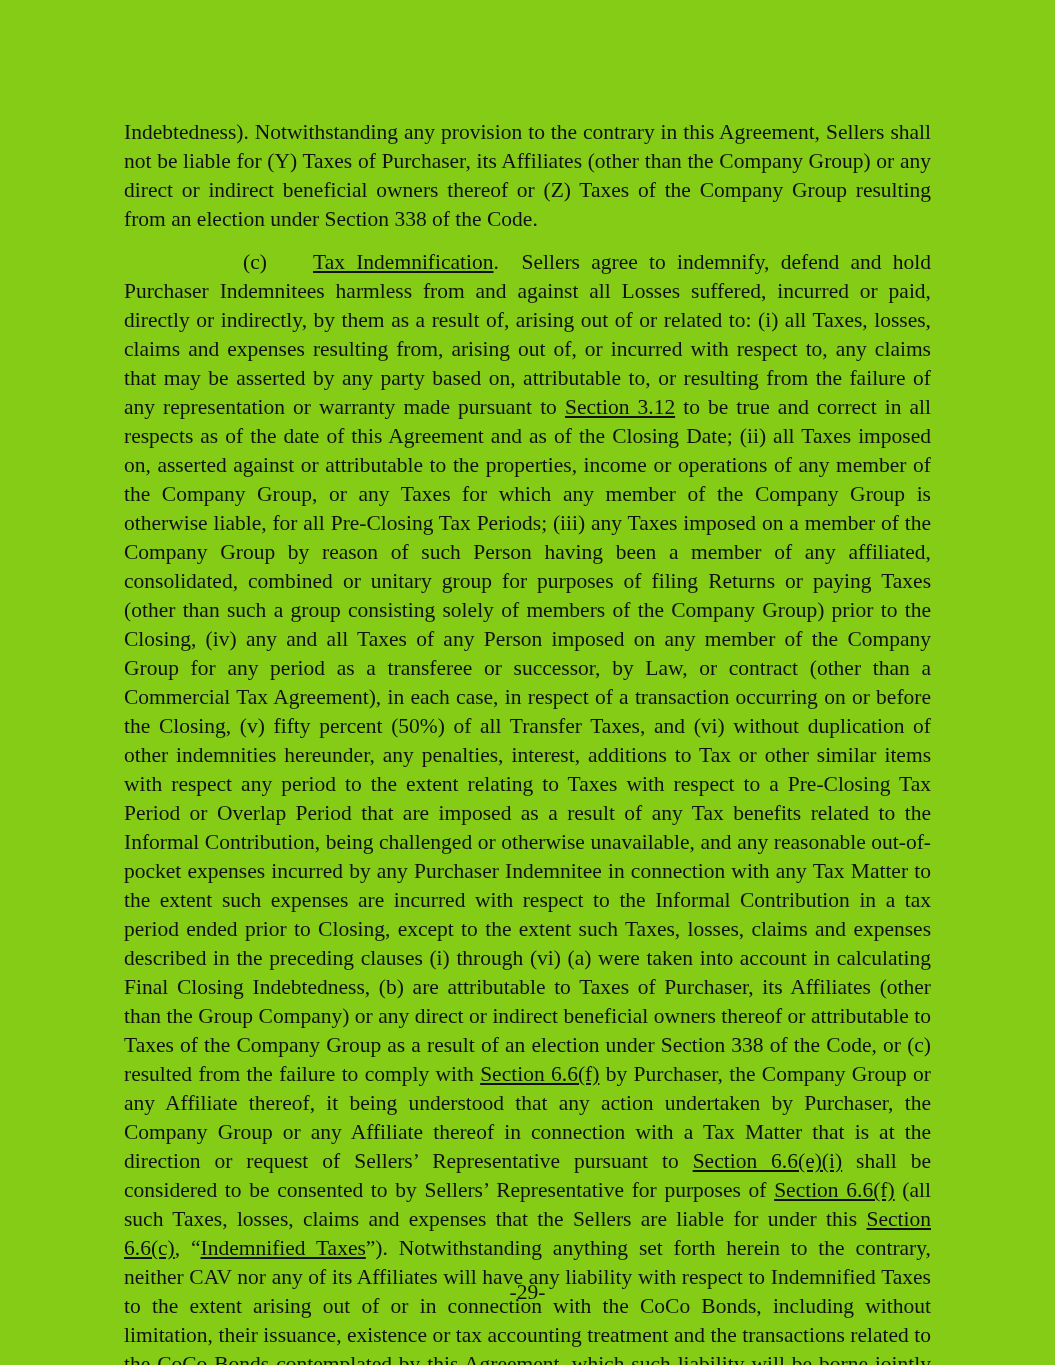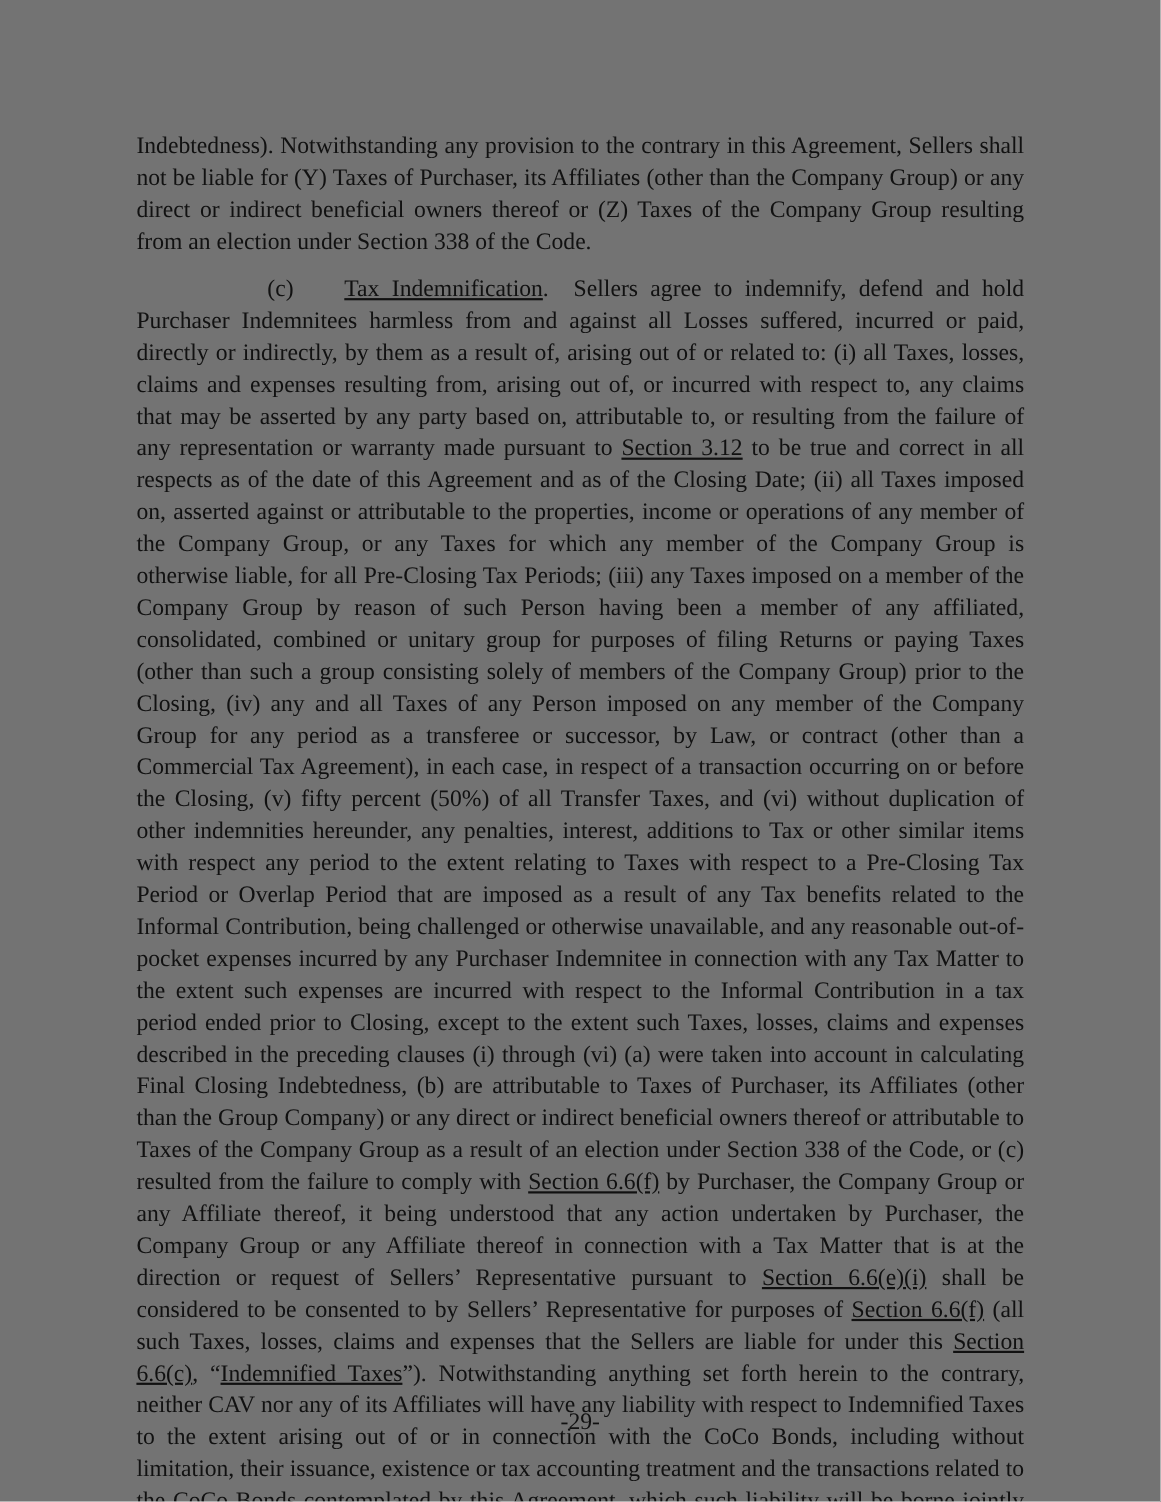--- a/index.html
+++ b/index.html
@@ -1,21 +1,21 @@
 <!DOCTYPE html>
 <html><head>
 <meta charset="utf-8">
 <style>
   html, body { margin: 0; padding: 0; background: #e8e8e8; }
   .page {
     position: relative;
     width: 1055px;
     height: 1365px;
     margin: 0 auto;
-    background: #737373;
+    background: #84cc16;
     box-sizing: border-box;
     padding: 118px 124px 0 124px;
     font-family: "Liberation Serif", "DejaVu Serif", serif;
     font-size: 21.5px;
     line-height: 29px;
     color: #111111;
     overflow: hidden;
   }
   p.para {
     margin: 0 0 14px 0;

